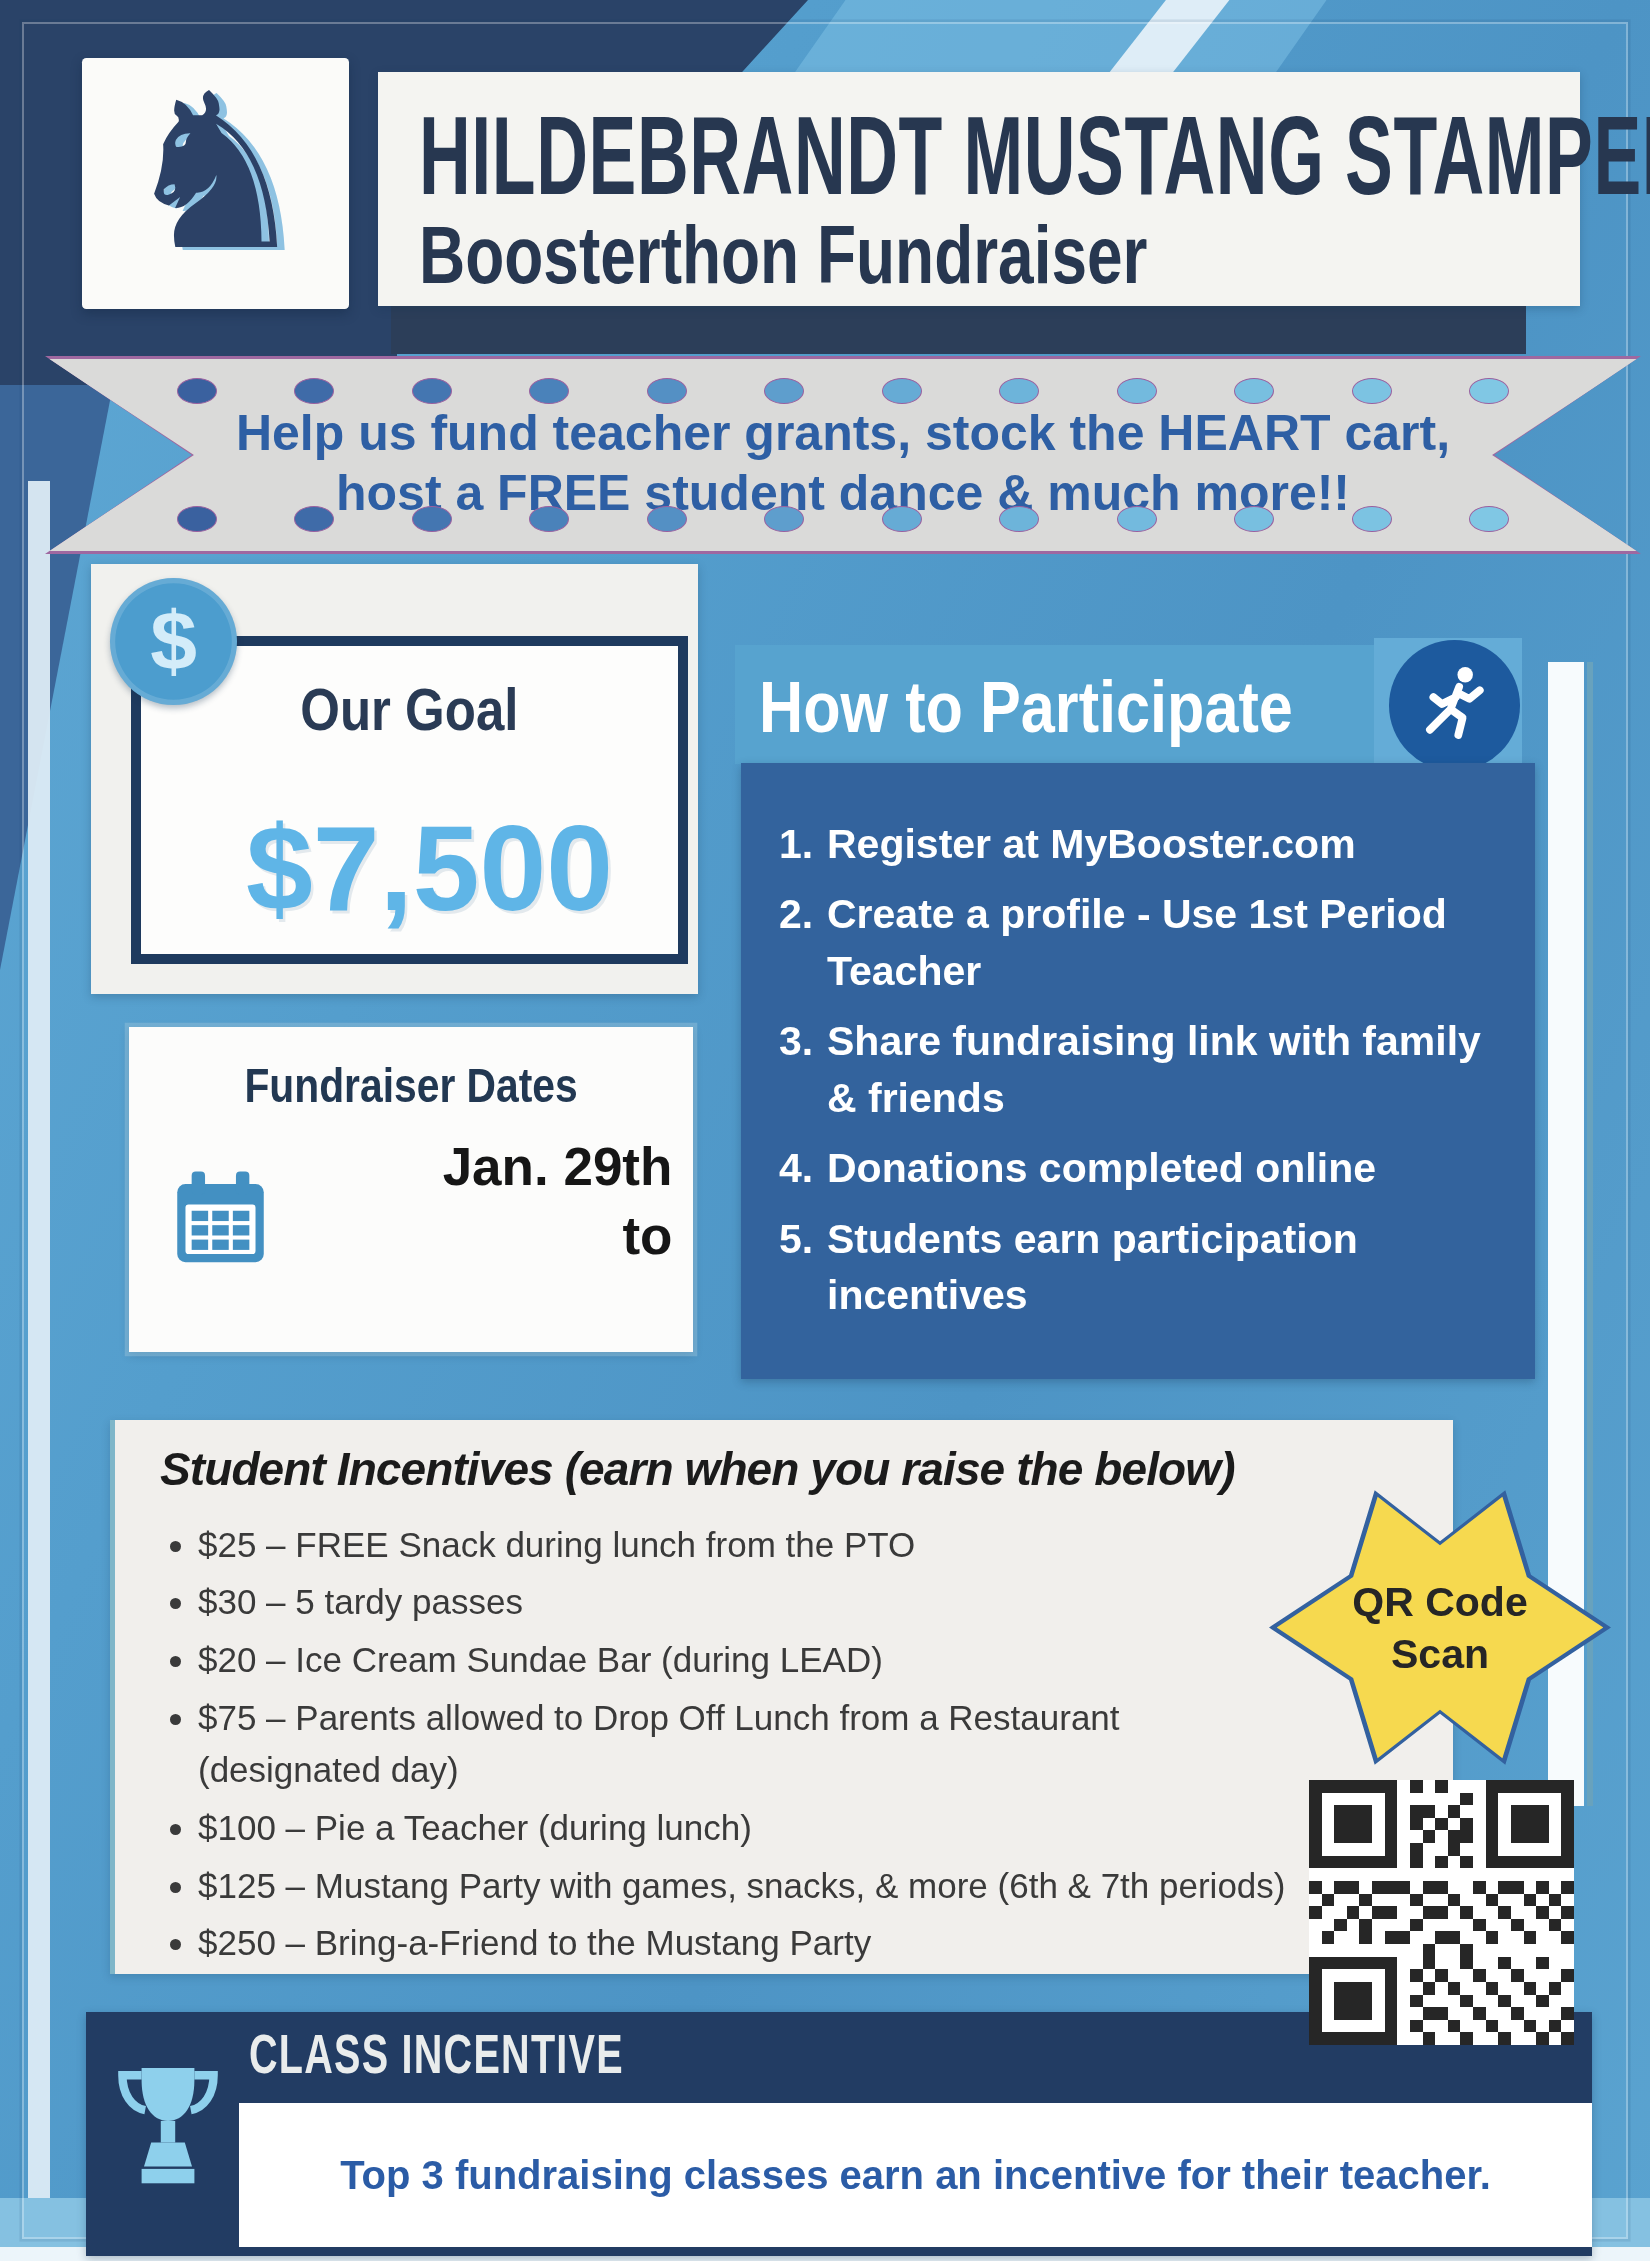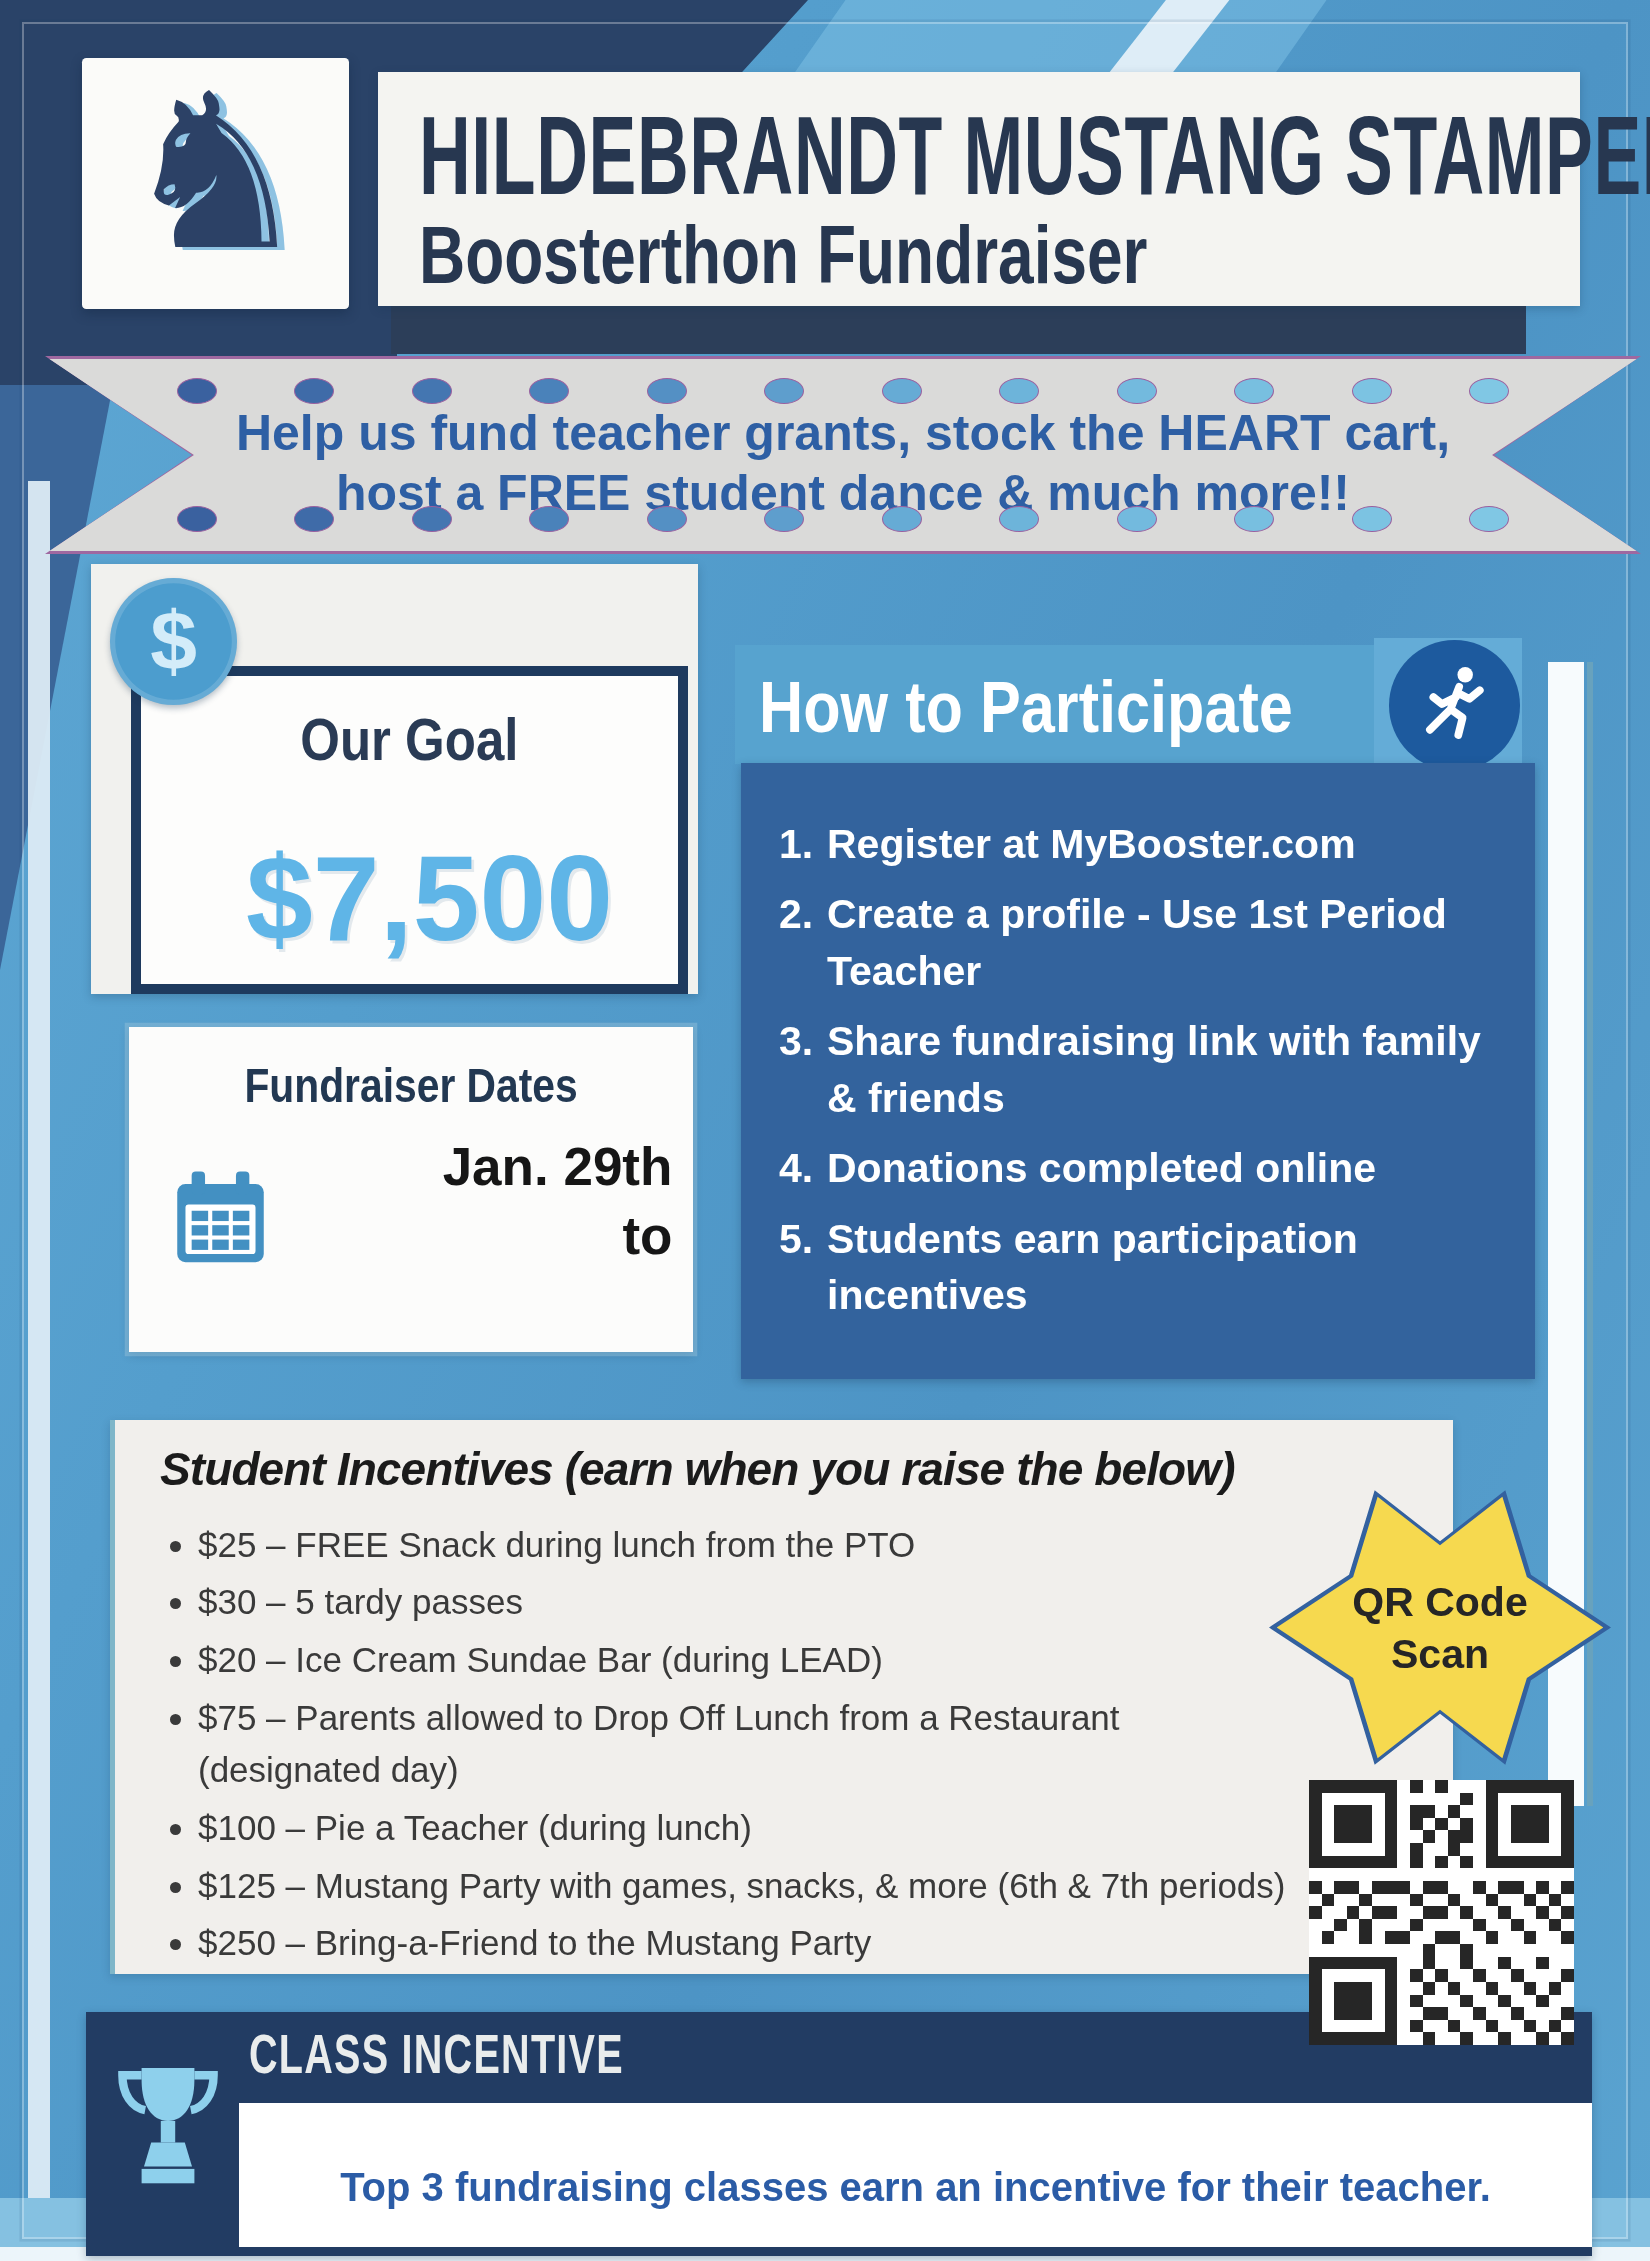--- a/index.html
+++ b/index.html
@@ -49,21 +49,21 @@
   .ribbon-line{position:absolute;left:0;width:100%;text-align:center;
                font-weight:bold;font-size:50px;color:#2e5fa4;}
   .rl1{top:45px;} .rl2{top:105px;}
   .dots-row{position:absolute;left:129px;right:129px;display:flex;justify-content:space-between;}
   .dots-top{top:19px;} .dots-bottom{bottom:19px;}
   .dot{width:40px;height:26px;border-radius:50%;border:1.7px solid #9a61a0;}
 
   
   .goal-outer{left:91px;top:564px;width:607px;height:430px;background:#f1f1ee;
               box-shadow:0 3.4px 8.6px rgba(20,50,80,.25);}
-  .goal-inner{left:131px;top:666px;width:557px;height:328px;background:#fdfdfc;
+  .goal-inner{left:131px;top:636px;width:557px;height:328px;background:#fdfdfc;
               border:10.3px solid #1e3a5e;text-align:center;}
   .goal-label{display:inline-block;margin-top:29px;font-size:60px;font-weight:bold;color:#2a3b55;
               transform:scaleX(.85);white-space:nowrap;}
   .goal-amount{position:absolute;left:0;top:153px;width:100%;text-align:center;
                font-size:120px;font-weight:bold;color:#5fb5e7;
                text-shadow:2.6px 2.6px 0 rgba(40,90,130,.12);padding-left:40px;}
   .dollar-badge{left:110px;top:578px;width:127px;height:127px;border-radius:50%;background:#4c9dce;
                 box-shadow:inset 0 0 0 5.2px rgba(255,255,255,.15),0 3.4px 6.9px rgba(20,50,80,.3);
                 text-align:center;}
   .dollar-badge span{font-size:84px;line-height:127px;font-weight:bold;color:#d3ecf9;}
@@ -111,21 +111,21 @@
   .qr div.on{background:#262626;}
 
   
   .class-panel{left:86px;top:2012px;width:1506px;height:244px;background:#223c63;z-index:2;
                box-shadow:0 3.4px 8.6px rgba(20,50,80,.3);}
   .class-heading{position:absolute;left:163px;top:10.3px;font-size:55px;font-weight:bold;color:#e9ecec;
                  transform:scaleX(.72);transform-origin:left top;white-space:nowrap;letter-spacing:1.7px;}
   .trophy{position:absolute;left:21.5px;top:41px;width:120px;height:155px;}
   .class-bar{position:absolute;left:153px;top:91px;width:1353px;height:144px;background:#ffffff;}
   .class-text{position:absolute;left:0;top:50%;transform:translateY(-50%);width:100%;
-              text-align:center;font-size:40px;font-weight:bold;color:#2b5ca6;margin-top:12px;}
+              text-align:center;font-size:40px;font-weight:bold;color:#2b5ca6;}
 </style>
 </head>
 <body>
 
 <div class="stage">
 
   <div class="abs bg-navy-tl"></div>
   <div class="abs bg-navy-wedge"></div>
   <div class="abs bg-diag-light"></div>
   <div class="abs bg-diag-white"></div>

